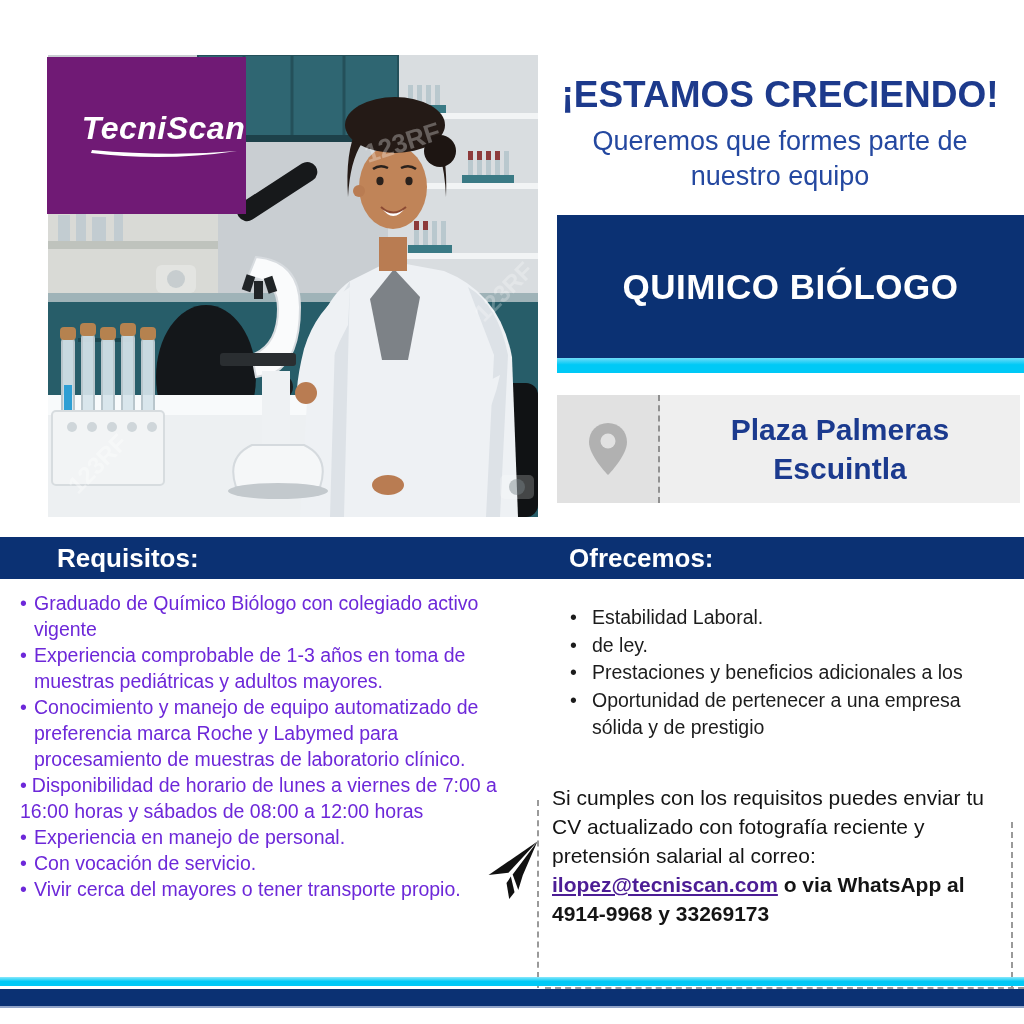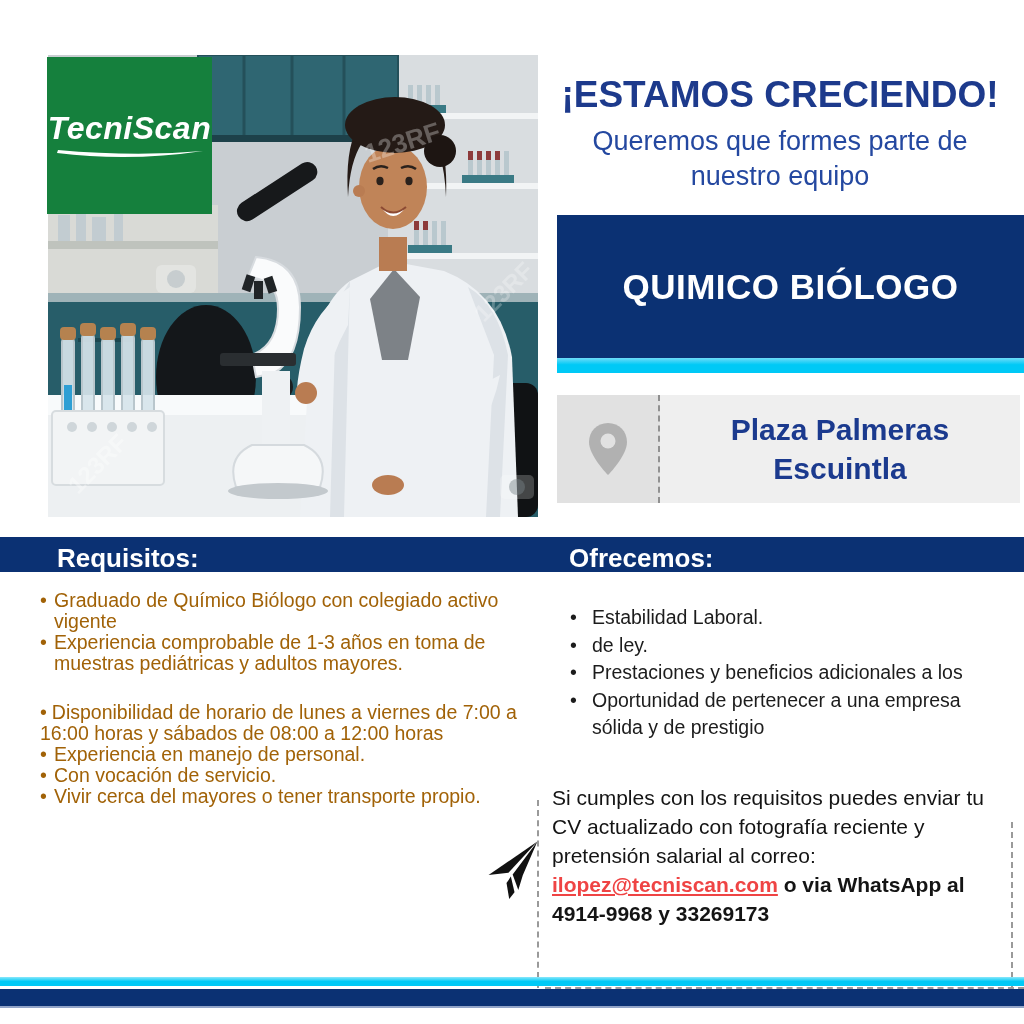--- a/index.html
+++ b/index.html
@@ -2,22 +2,22 @@
 <html><head>
 <meta charset="utf-8">
 <style>
   html,body{margin:0;padding:0;background:#ffffff;}
   .page{position:relative;width:1024px;height:1024px;background:#ffffff;overflow:hidden;
         font-family:"Liberation Sans", sans-serif;}
   .abs{position:absolute;}
 
   
   .photo{left:48px;top:55px;width:490px;height:462px;}
-  .logo-box{position:absolute;left:-1px;top:2px;width:165px;height:157px;background:#15803d;
-            display:flex;flex-direction:column;align-items:center;justify-content:center;}
+  .logo-box{position:absolute;left:-1px;top:2px;width:165px;height:157px;background:#701a75;
+            display:flex;flex-direction:column;align-items:center;justify-content:center;padding-left:34px;}
   .logo-text{color:#fff;font-style:italic;font-weight:700;font-size:32px;letter-spacing:0.5px;}
   .logo-swoosh{margin-top:2px;}
 
   
   .headline{left:545px;top:74px;width:470px;text-align:center;}
   .headline-title{font-size:37px;font-weight:700;color:#1d3a8c;}
   .headline-sub{font-size:27px;color:#2448a0;line-height:1.28;margin-top:8px;padding:0 28px;}
 
   
   .job-banner{left:557px;top:215px;width:467px;height:143px;background:#0b3173;
@@ -27,39 +27,39 @@
                 background:linear-gradient(#6edcf8,#00c9f6 45%);}
 
   
   .location{left:557px;top:395px;width:463px;height:108px;display:flex;}
   .location-icon-box{width:101px;background:#e1e1e1;border-right:2px dashed #909090;
                      display:flex;align-items:center;justify-content:center;}
   .location-text{flex:1;background:#efefef;display:flex;align-items:center;justify-content:center;
                  text-align:center;font-weight:700;font-size:30px;color:#1b3a8e;line-height:1.3;}
 
   
-  .section-bar{left:0;top:537px;width:1024px;height:35px;background:#0b3173;}
+  .section-bar{left:0;top:537px;width:1024px;height:42px;background:#0b3173;}
   .section-h{position:absolute;top:0;line-height:42px;color:#fff;font-weight:700;font-size:26px;}
   .req-h{left:57px;} .ofr-h{left:548px;margin-left:21px;}
 
   
   ul.plain{list-style:none;margin:0;padding:0;}
-  .req-list{left:40px;top:590px;width:490px;font-size:19.5px;color:#a16207;line-height:21px;}
+  .req-list{left:20px;top:590px;width:490px;font-size:19.5px;color:#6d28d9;line-height:26px;}
   .req-list li{position:relative;padding-left:14px;}
   .req-list li::before{content:"\2022";position:absolute;left:0;top:0;}
-  .req-list li.flush{padding-left:0;margin-top:28px;}
+  .req-list li.flush{padding-left:0;}
   .req-list li.flush::before{position:static;margin-right:5px;}
   .ofr-list{left:562px;top:604px;width:440px;font-size:19.5px;color:#1c1c1c;line-height:27.5px;}
   .ofr-list li{position:relative;padding-left:30px;}
   .ofr-list li::before{content:"\2022";position:absolute;left:8px;top:0;}
 
   
   .contact{left:552px;top:783px;width:465px;font-size:21px;line-height:29px;color:#141414;}
   .contact-bold{font-weight:700;}
-  .email-link{font-weight:700;color:#ef4444;text-decoration:underline;}
+  .email-link{font-weight:700;color:#4c1d95;text-decoration:underline;}
   .plane{left:486px;top:838px;}
 
   
   .dash-left{left:537px;top:800px;height:188px;width:0;border-left:2px dashed #9a9a9a;}
   .dash-right{left:1011px;top:822px;height:166px;width:0;border-left:2px dashed #9a9a9a;}
   .dash-bottom{left:545px;top:987px;width:479px;height:0;border-top:2px dashed #9a9a9a;z-index:5;}
 
   
   .stripe-bottom{left:0;top:977px;width:1024px;height:9px;
                  background:linear-gradient(#8ae8fb,#00c9f6 50%);}
@@ -257,20 +257,21 @@
   </div>
 
   <div class="abs section-bar">
     <span class="section-h req-h">Requisitos:</span>
     <span class="section-h ofr-h">Ofrecemos:</span>
   </div>
 
   <ul class="abs plain req-list">
     <li>Graduado de  Químico Biólogo con colegiado activo vigente</li>
     <li>Experiencia comprobable  de 1-3  años en toma de muestras pediátricas   y adultos mayores.</li>
+    <li>Conocimiento y manejo de equipo automatizado de preferencia marca Roche y Labymed para procesamiento  de muestras de laboratorio clínico.</li>
     <li class="flush">Disponibilidad de horario de lunes a viernes de 7:00 a 16:00 horas    y sábados de 08:00 a 12:00 horas</li>
     <li>Experiencia en manejo de personal.</li>
     <li>Con vocación de servicio.</li>
     <li>Vivir cerca del mayores o tener transporte propio.</li>
   </ul>
 
   <ul class="abs plain ofr-list">
     <li>Estabilidad Laboral.</li>
     <li>de ley.</li>
     <li>Prestaciones y beneficios adicionales a los</li>

